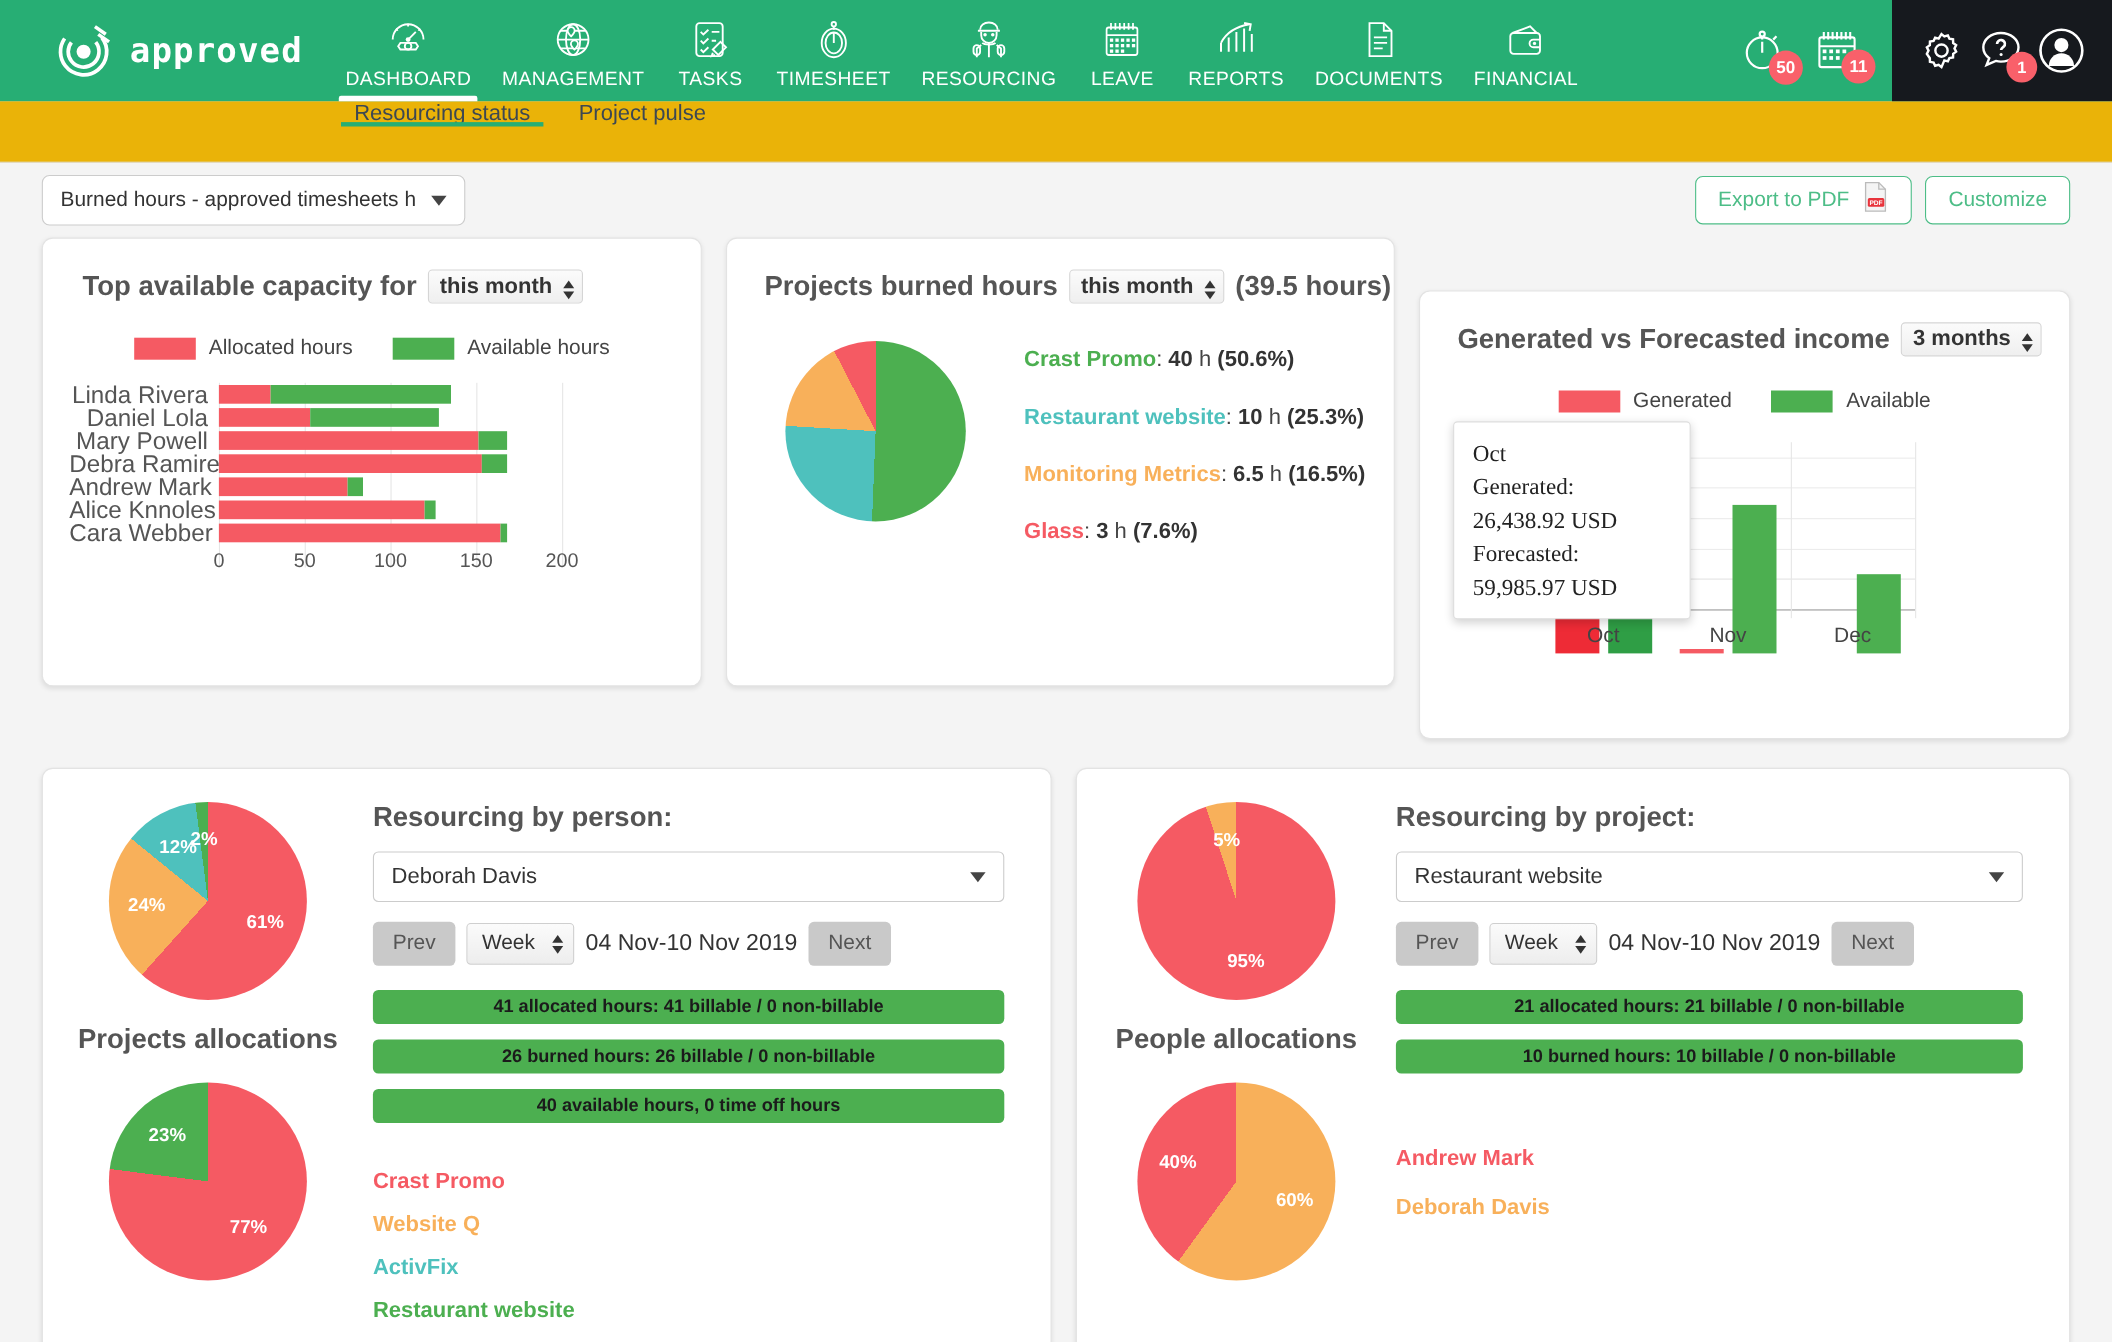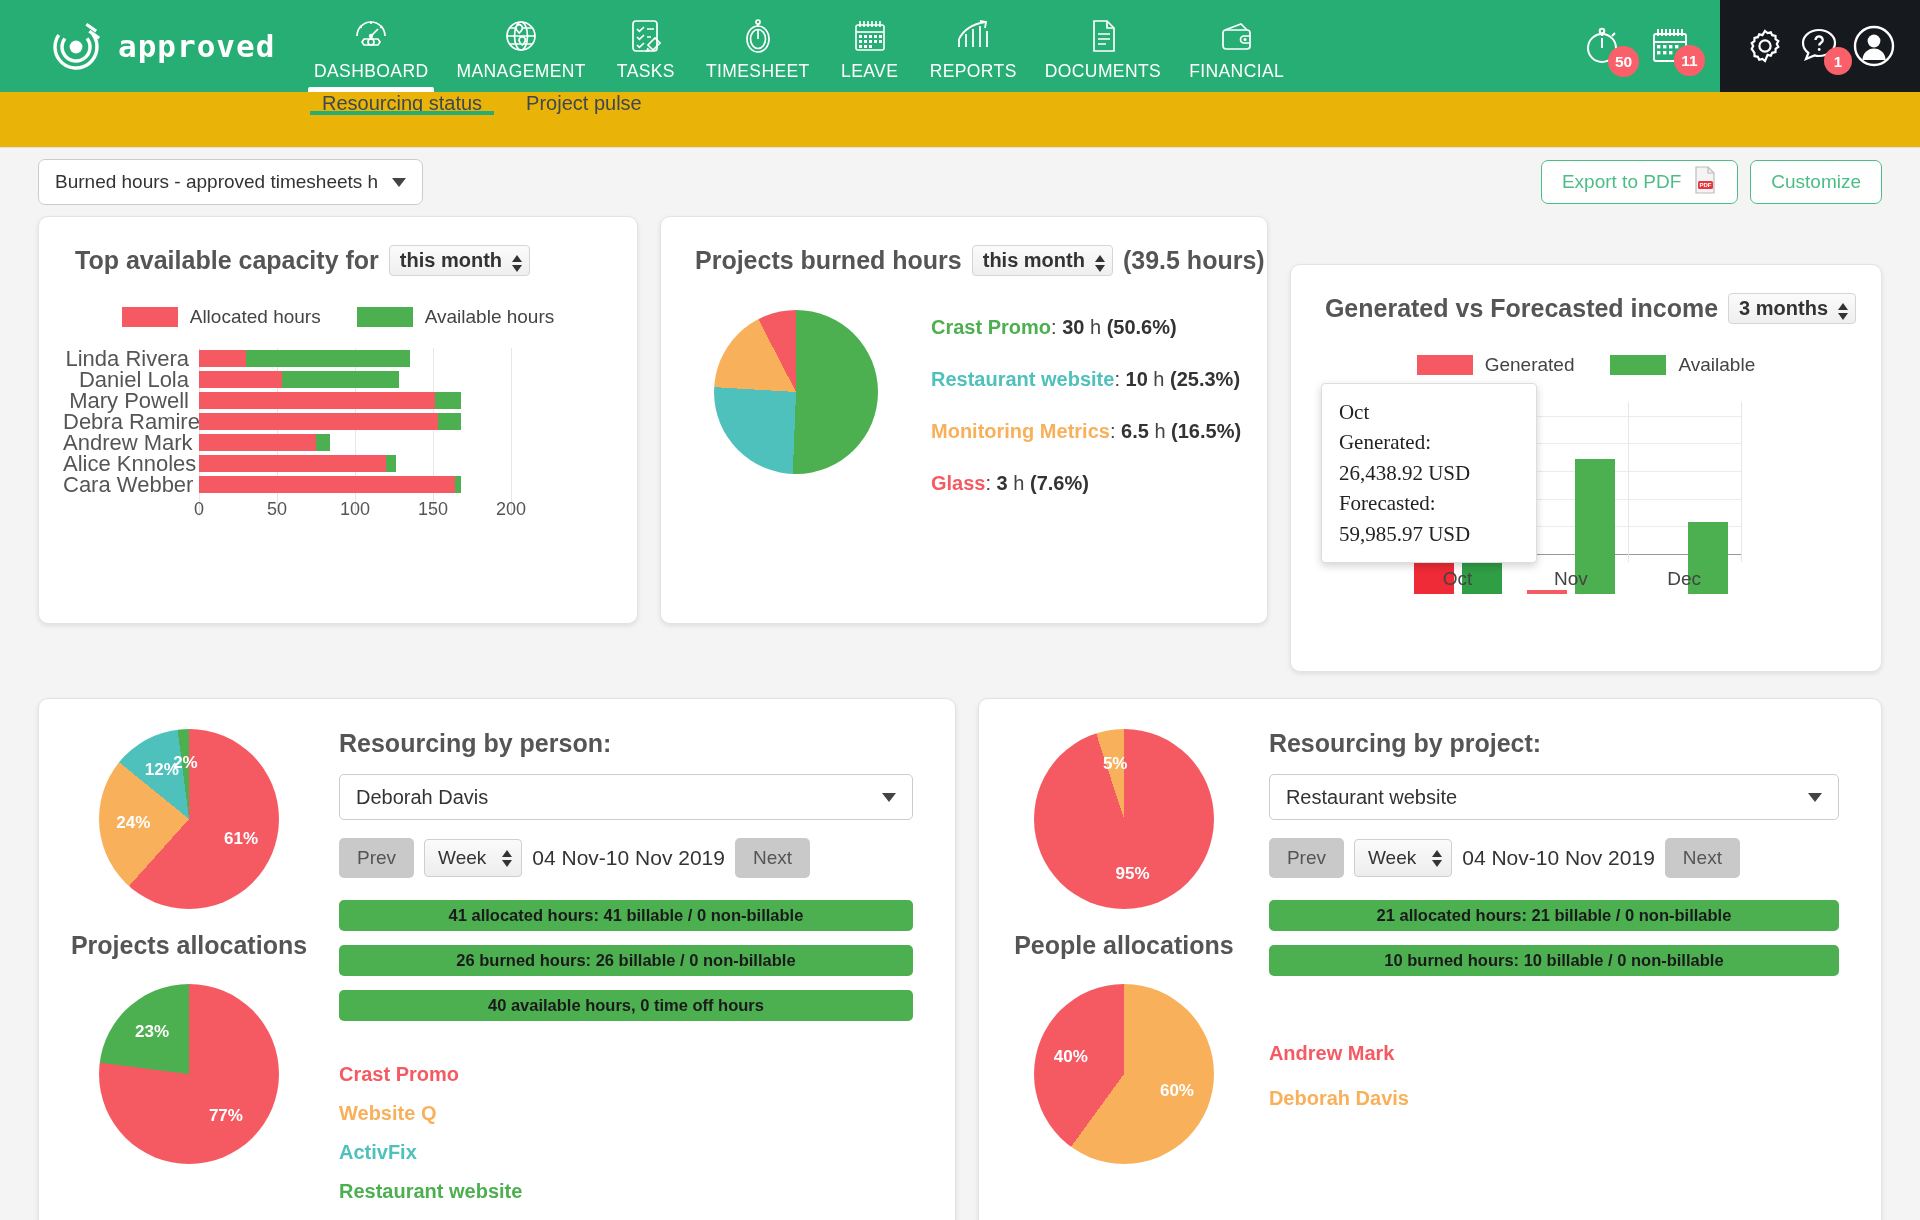--- a/index.html
+++ b/index.html
@@ -198,20 +198,36 @@
           <ellipse cx="17" cy="22" rx="11" ry="13"></ellipse>
             <ellipse cx="17" cy="22" rx="7.5" ry="9.5"></ellipse>
           <path d="M17 22V12"></path>
             <circle cx="17" cy="5" r="2"></circle>
             <path d="M17 7v3"></path>
         </svg>
       </span>
       <span class="lbl">TIMESHEET</span>
     </div>
 
+    <div class="nav-item">
+      <span class="ico">
+        <svg width="40" height="38" viewBox="0 0 40 38" fill="none" stroke="#fff" stroke-width="1.7">
+          <path d="M12 10c0-4 3.6-6.5 8-6.5s8 2.5 8 6.5"></path>
+            <path d="M10 11h20"></path>
+          <path d="M13 12v3a7 7 0 0014 0v-3"></path>
+            <circle cx="16.5" cy="14.5" r="1.6" fill="#fff" stroke="none"></circle>
+          <circle cx="23.5" cy="14.5" r="1.6" fill="#fff" stroke="none"></circle>
+          <path d="M14 22c2 2 10 2 12 0"></path>
+          <path d="M20 22v13M13 24l-4 3v8M27 24l4 3v8"></path>
+          <rect x="6" y="24" width="6" height="9" rx="3"></rect>
+            <rect x="28" y="24" width="6" height="9" rx="3"></rect>
+        </svg>
+      </span>
+      <span class="lbl">RESOURCING</span>
+    </div>
 
     <div class="nav-item">
       <span class="ico">
         <svg width="38" height="38" viewBox="0 0 38 38" fill="none" stroke="#fff" stroke-width="1.6">
           <rect x="5" y="8" width="28" height="25" rx="2"></rect>
             <path d="M5 15h28"></path>
           <path d="M9 4v6M13 4v6M17 4v6M21 4v6M25 4v6M29 4v6"></path>
           <g fill="#fff" stroke="none">
             <rect x="8" y="18" width="3" height="3"></rect>
               <rect x="13" y="18" width="3" height="3"></rect>
@@ -461,21 +477,21 @@
         </span>
         <span>(39.5 hours)</span>
       </div>
     </div>
 
     <div style="display:flex; align-items:flex-start; margin-top:34px;">
       <div style="width:270px; display:flex; justify-content:center;">
         <div class="pie" id="burned-pie" style="width: 164px; height: 164px; background: conic-gradient(rgb(76, 175, 80) 0deg, rgb(76, 175, 80) 182.278deg, rgb(78, 193, 189) 182.278deg, rgb(78, 193, 189) 273.418deg, rgb(248, 176, 90) 273.418deg, rgb(248, 176, 90) 332.658deg, rgb(245, 90, 99) 332.658deg, rgb(245, 90, 99) 360deg);"></div>
       </div>
       <div id="burned-list" style="padding-top:6px;">
-          <div class="burn-item"><b class="nm" style="color:#4caf50;">Crast Promo</b>: <b class="v">30</b> h <b class="v">(50.6%)</b></div>
+          <div class="burn-item"><b class="nm" style="color:#4caf50;">Crast Promo</b>: <b class="v">40</b> h <b class="v">(50.6%)</b></div>
           <div class="burn-item"><b class="nm" style="color:#4ec1bd;">Restaurant website</b>: <b class="v">10</b> h <b class="v">(25.3%)</b></div>
           <div class="burn-item"><b class="nm" style="color:#f8b05a;">Monitoring Metrics</b>: <b class="v">6.5</b> h <b class="v">(16.5%)</b></div>
           <div class="burn-item"><b class="nm" style="color:#f55a63;">Glass</b>: <b class="v">3</b> h <b class="v">(7.6%)</b></div>
         </div>
     </div>
   </div>
 
   <div class="card card3">
     <div style="padding:28px 0 0 34px;">
       <div class="card-title">

